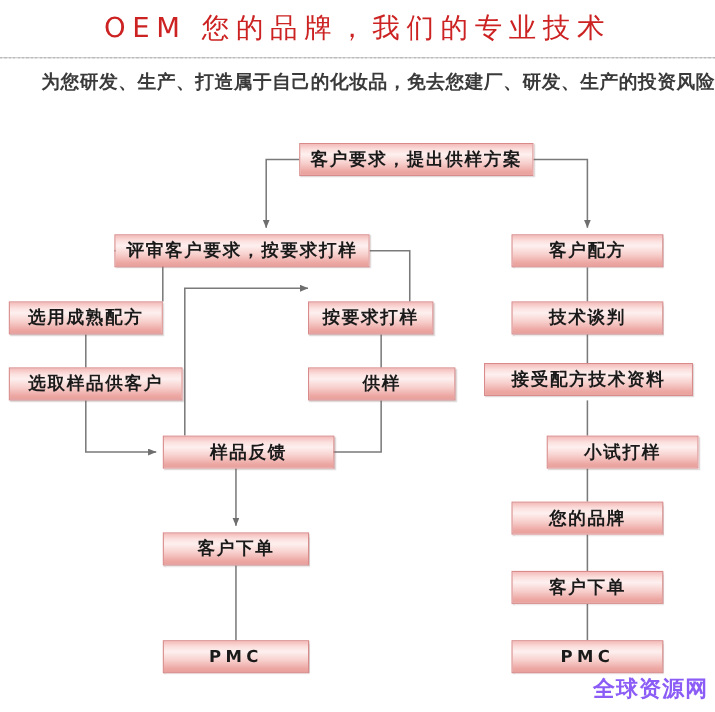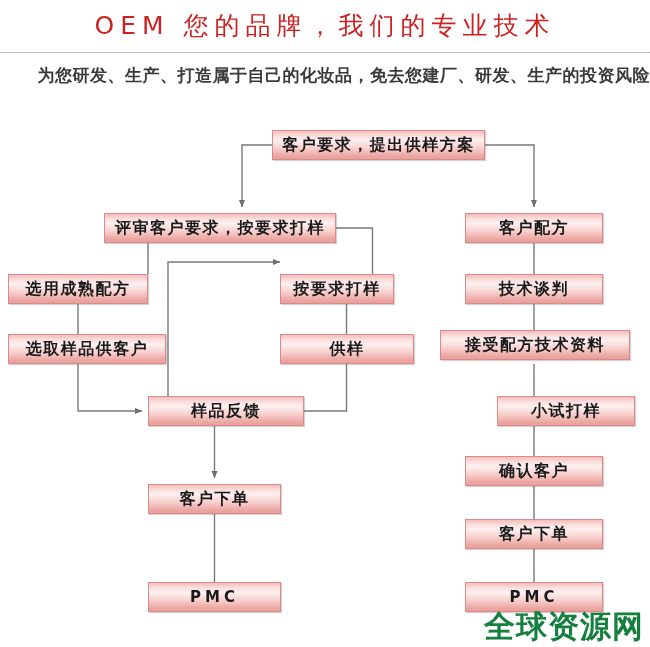--- a/index.html
+++ b/index.html
@@ -108,22 +108,22 @@
   .node.latin {
     letter-spacing: 4px;
     font-size: 15px;
   }
 
   
   .watermark {
     position: absolute;
     right: 6px;
     bottom: 4px;
-    color: #15803d;
-    font-size: 31px;
+    color: #8b5cf6;
+    font-size: 20px;
     font-weight: bold;
     letter-spacing: 1px;
     line-height: 34px;
     text-shadow: 1px 1px 0 rgba(255,255,255,0.9);
     white-space: nowrap;
     font-family: "DejaVu Sans", "Liberation Sans", sans-serif;
   }
 </style>
 </head>
 <body>
@@ -170,20 +170,20 @@
         <div class="node" style="left: 8px; top: 334px; width: 158px; height: 30px;">选取样品供客户</div>
         <div class="node" style="left: 280px; top: 274px; width: 114px; height: 30px;">按要求打样</div>
         <div class="node" style="left: 280px; top: 334px; width: 134px; height: 30px;">供样</div>
         <div class="node" style="left: 148px; top: 396px; width: 156px; height: 30px;">样品反馈</div>
         <div class="node" style="left: 148px; top: 484px; width: 133px; height: 30px;">客户下单</div>
         <div class="node latin" style="left: 148px; top: 582px; width: 133px; height: 30px;">PMC</div>
         <div class="node" style="left: 465px; top: 213px; width: 138px; height: 30px;">客户配方</div>
         <div class="node" style="left: 465px; top: 274px; width: 138px; height: 30px; text-align: center;">技术谈判</div>
         <div class="node" style="left: 440px; top: 330px; width: 190px; height: 30px;">接受配方技术资料</div>
         <div class="node" style="left: 465px; top: 396px; width: 138px; height: 30px; margin-left: 32px;">小试打样</div>
-        <div class="node" style="left: 465px; top: 456px; width: 138px; height: 30px;">确认客户</div>
+        <div class="node" style="left: 465px; top: 456px; width: 138px; height: 30px;">您的品牌</div>
         <div class="node" style="left: 465px; top: 519px; width: 138px; height: 30px;">客户下单</div>
         <div class="node latin" style="left: 465px; top: 582px; width: 138px; height: 30px;">PMC</div>
       </div>
   </div>
 
   <div class="watermark">全球资源网</div>
 </div>
 
 </body></html>

